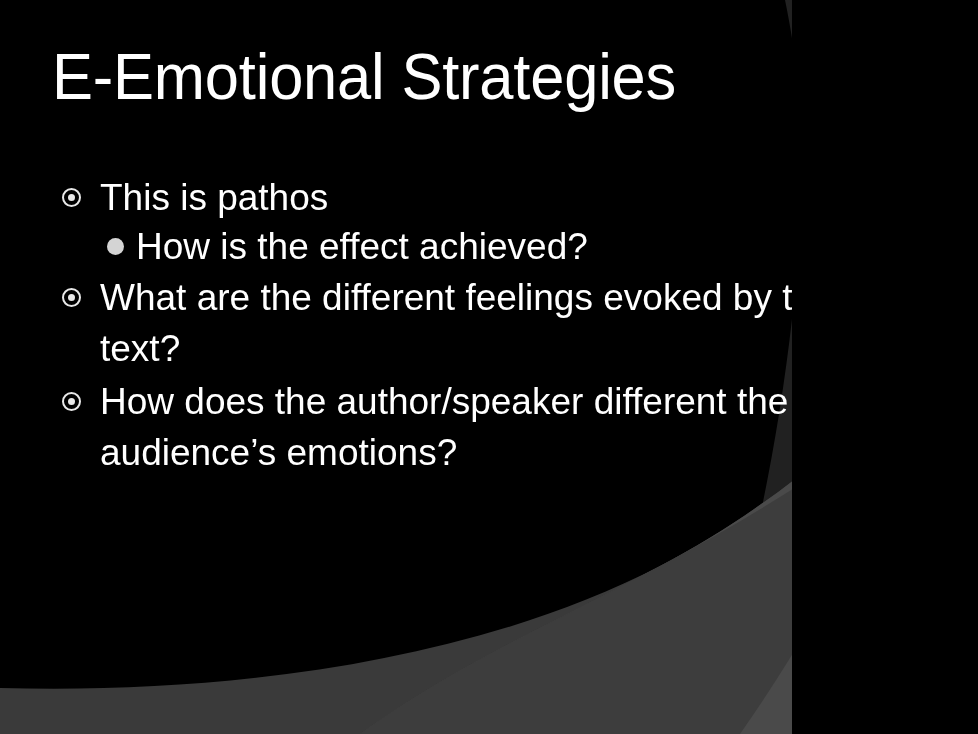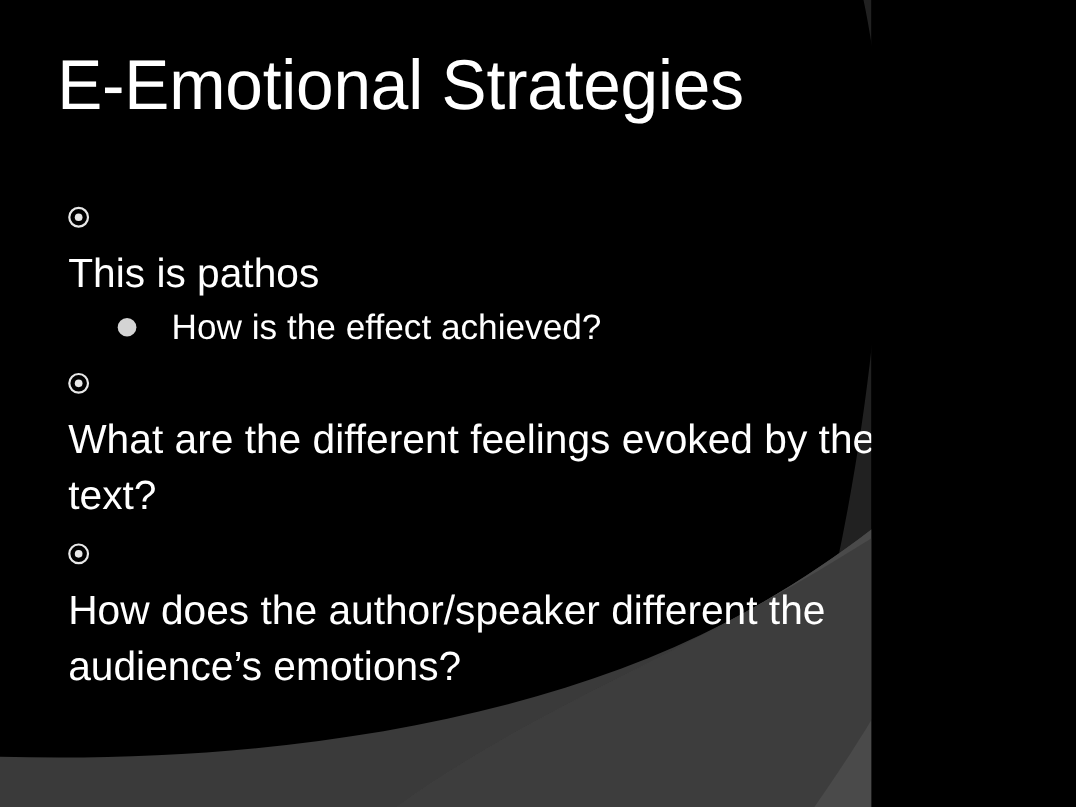--- a/index.html
+++ b/index.html
@@ -45,21 +45,20 @@
     top: 172px;
     width: 830px;
   }
   .bullet-row {
     display: flex;
     align-items: flex-start;
     color: #ffffff;
   }
   .bullet-row.level1 {
     margin-bottom: 2px;
-    flex-direction: column;
   }
   .bullet-row.level2 {
     margin-left: 46px;
     margin-bottom: 4px;
   }
   .marker {
     flex: 0 0 auto;
     display: flex;
     justify-content: center;
     align-items: center;
@@ -99,24 +98,24 @@
     font-family: "Liberation Sans", sans-serif;
     color: #ffffff;
   }
   .level1 .bullet-text {
     font-size: 37px;
     line-height: 51px;
     font-weight: 400;
     margin-left: 10px;
   }
   .level2 .bullet-text {
-    font-size: 32px;
+    font-size: 37px;
     line-height: 43px;
     font-weight: 400;
-    margin-left: 24px;
+    margin-left: 4px;
   }
 </style>
 </head>
 <body>
 
 <div class="slide">
 
   <svg class="bg-layer" viewBox="0 0 978 734" preserveAspectRatio="none" xmlns="http://www.w3.org/2000/svg">
     <rect x="0" y="0" width="978" height="734" fill="#000000"></rect>
 

